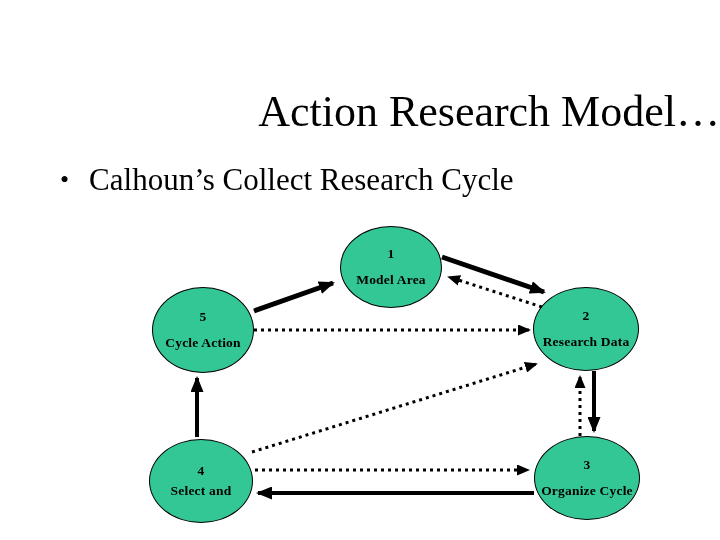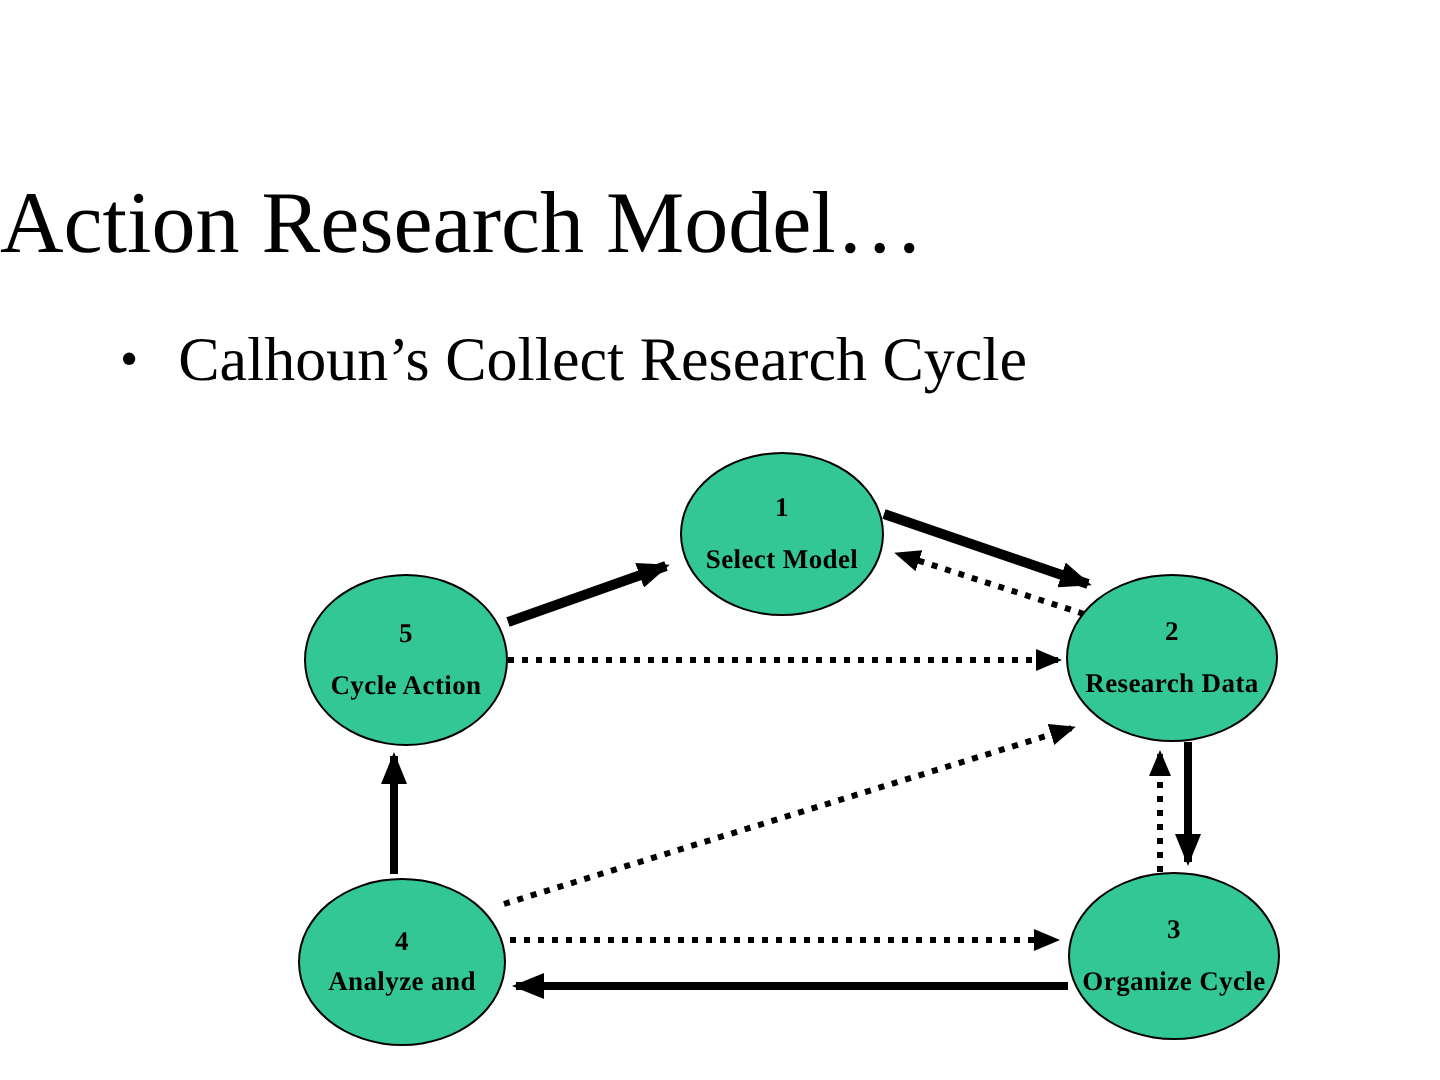--- a/index.html
+++ b/index.html
@@ -7,21 +7,21 @@
     position:relative;
     width:720px;height:540px;
     background:#ffffff;
     overflow:hidden;
     font-family:"Liberation Serif","DejaVu Serif",serif;
     color:#000;
   }
   .title{
     position:absolute;
     top:90px;left:0;width:720px;
-    text-align:left;
+    text-align:right;
     font-size:44px;
     line-height:1;
     white-space:nowrap;
   }
   .bullet-line{
     position:absolute;
     top:164px;left:60px;
     display:flex;
     align-items:baseline;
     font-size:31px;
@@ -93,36 +93,36 @@
 
     <line class="dotted-line" x1="542" y1="307" x2="449" y2="277" stroke-width="3" marker-end="url(#ah-dot)"></line>
     <line class="dotted-line" x1="254" y1="330" x2="529" y2="330" stroke-width="3" marker-end="url(#ah-dot)"></line>
     <line class="dotted-line" x1="580" y1="436" x2="580" y2="377" stroke-width="3" marker-end="url(#ah-dot)"></line>
     <line class="dotted-line" x1="255" y1="470" x2="528" y2="470" stroke-width="3" marker-end="url(#ah-dot)"></line>
     <line class="dotted-line" x1="252" y1="452" x2="536" y2="364" stroke-width="3" marker-end="url(#ah-dot)"></line>
   </svg>
 
   <div class="node node-1">
     <span>1</span>
-    <span>Select Model</span>
+    <span>Model Area</span>
   </div>
 
   <div class="node node-2">
     <span>2</span>
     <span>Research Data</span>
   </div>
 
   <div class="node node-3">
     <span>3</span>
     <span>Organize Cycle</span>
   </div>
 
   <div class="node node--three node-4">
     <span>4</span>
-    <span>Analyze and</span>
+    <span>Select and</span>
   </div>
 
   <div class="node node-5">
     <span>5</span>
     <span>Cycle Action</span>
   </div>
 
 </div>
 
 </body></html>

